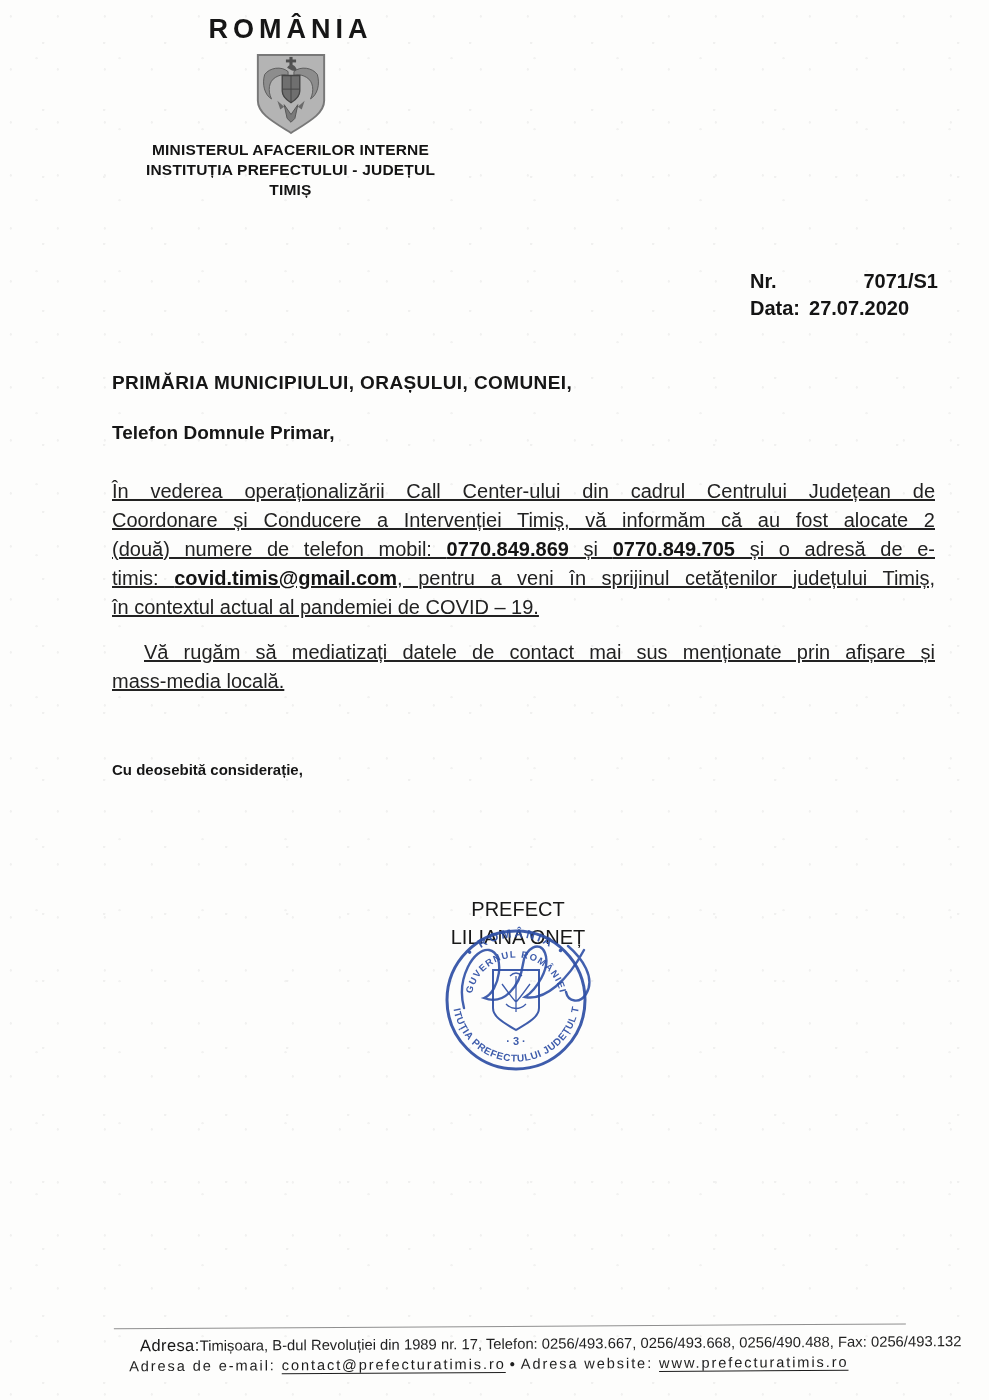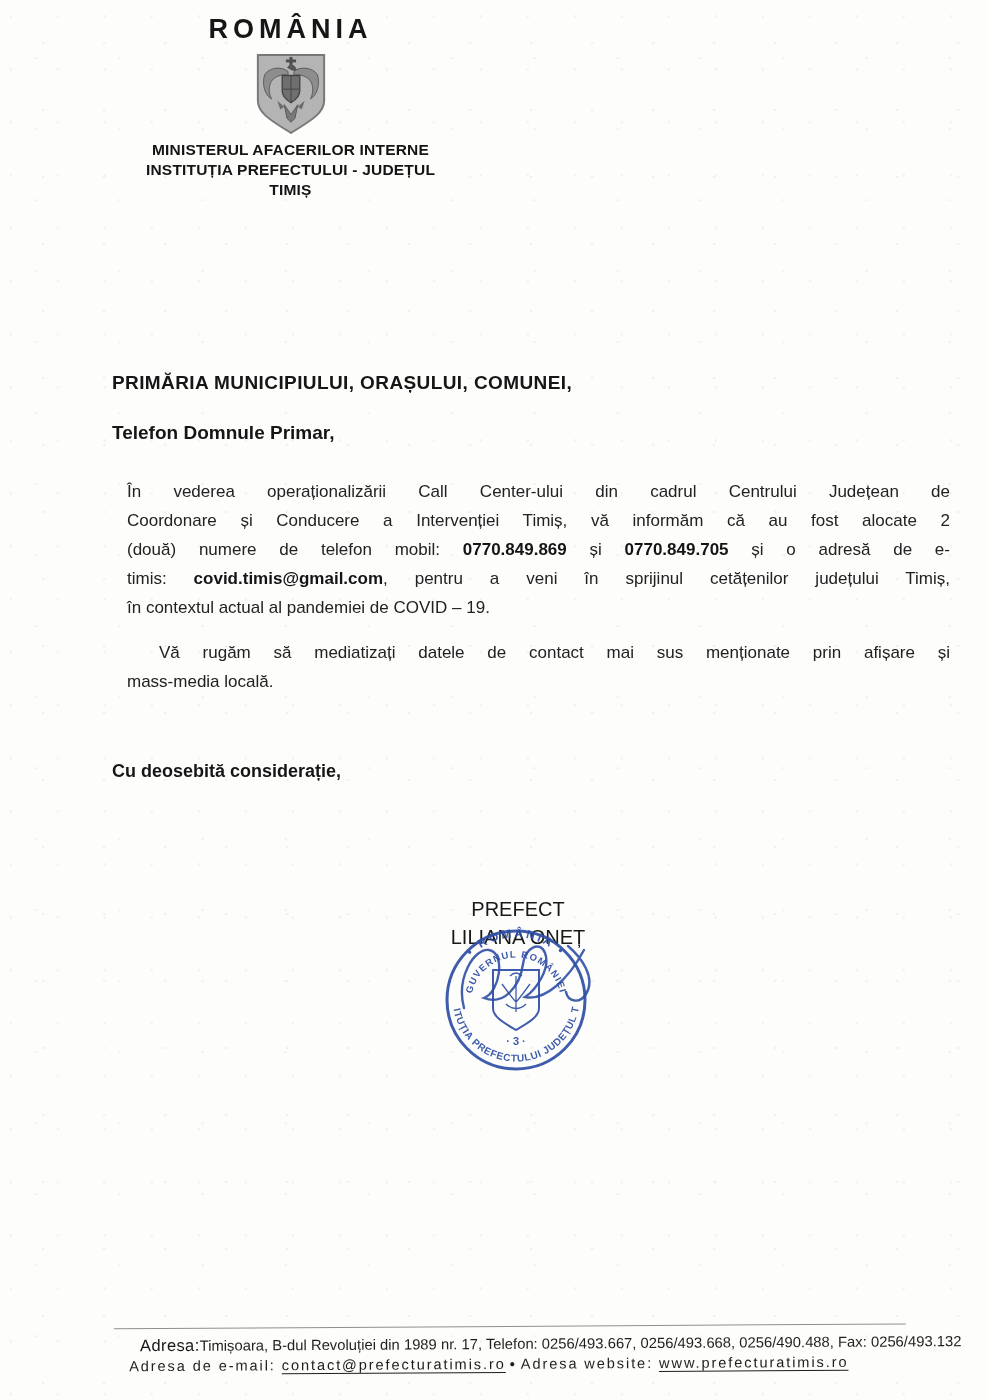--- a/index.html
+++ b/index.html
@@ -21,28 +21,28 @@
   .country { font-size:27px; font-weight:700; letter-spacing:5px; color:#161616; }
   .coa { display:block; margin:5px auto 2px auto; }
   .org-line { font-size:15.5px; font-weight:700; line-height:20px; color:#141414; letter-spacing:0.2px; }
   
   .refblock { left:750px; top:268px; width:188px; font-weight:700; font-size:20px; line-height:27px; color:#141414; }
   .refrow1 { display:flex; justify-content:space-between; }
   .refrow2 { display:flex; gap:9px; }
   
   .recipient { left:112px; top:372px; font-size:19px; font-weight:700; letter-spacing:0.4px; color:#161616; }
   .salutation { left:112px; top:422px; font-size:19px; font-weight:700; color:#161616; }
-  .para { left:127px; width:823px; font-size:17px; line-height:29px; color:#222; }
+  .para { left:112px; width:823px; font-size:20px; line-height:29px; color:#222;text-decoration:underline; }
   .p1 { top:477px; }
   .p2 { top:638px; }
   .jline { text-align:justify; text-align-last:justify; }
   .lline { text-align:left; }
   .indent { text-indent:32px; }
   .para b { color:#141414; }
-  .closing { left:112px; top:761px; font-size:18px; font-weight:700; color:#161616; }
+  .closing { left:112px; top:761px; font-size:15px; font-weight:700; color:#161616; }
   
   .sigblock { left:408px; top:895px; width:220px; text-align:center; font-weight:400; font-size:20px; line-height:28px; color:#181818; }
   .stamp { left:414px; top:913px; }
   
   .footer { left:0; top:1326px; width:989px; transform:rotate(-0.35deg); }
   .frule { margin-left:114px; width:792px; border-top:1.6px solid #8f8f8f; }
   .fline1 { margin:7px 0 0 140px; font-size:14.8px; color:#1f1f1f; }
   .flabel1 { font-size:16.5px; letter-spacing:0.4px; color:#161616; }
   .fline2 { margin:3px 0 0 129px; font-size:14.6px; letter-spacing:1.9px; color:#1f1f1f; }
   .flink { text-decoration:underline; text-underline-offset:3px; color:#1d1d1d; }
@@ -66,20 +66,30 @@
       <line x1="40" y1="26" x2="40" y2="54" stroke="#454545" stroke-width="1"></line>
       <line x1="31" y1="40" x2="49" y2="40" stroke="#454545" stroke-width="1"></line>
       <path d="M33,56 L40,66 L47,56 L44,70 L40,74 L36,70 Z" fill="#7a7a7a" stroke="#555" stroke-width="1"></path>
       <path d="M26,52 L33,58 L29,61 Z M54,52 L47,58 L51,61 Z" fill="#6a6a6a"></path>
     </svg>
     <div class="org-line">MINISTERUL AFACERILOR INTERNE</div>
     <div class="org-line">INSTITUȚIA PREFECTULUI - JUDEȚUL</div>
     <div class="org-line">TIMIȘ</div>
   </header>
 
+  <div class="abs refblock">
+    <div class="refrow1">
+      <span>Nr.</span>
+      <span>7071/S1</span>
+    </div>
+    <div class="refrow2">
+      <span>Data:</span>
+      <span>27.07.2020</span>
+    </div>
+  </div>
 
   <div class="abs recipient">PRIMĂRIA MUNICIPIULUI, ORAȘULUI, COMUNEI,</div>
   <div class="abs salutation">Telefon Domnule Primar,</div>
 
   <div class="abs para p1">
     <div class="jline">În vederea operaționalizării Call Center-ului din cadrul Centrului Județean de</div>
     <div class="jline">Coordonare și Conducere a Intervenției Timiș, vă informăm că au fost alocate 2</div>
     <div class="jline"><span>(două) numere de telefon mobil: </span><b>0770.849.869</b><span> și </span><b>0770.849.705</b><span> și o adresă de e-</span></div>
     <div class="jline"><span>timis: </span><b>covid.timis@gmail.com</b><span>, pentru a veni în sprijinul cetățenilor județului Timiș,</span></div>
     <div class="lline">în contextul actual al pandemiei de COVID – 19.</div>

